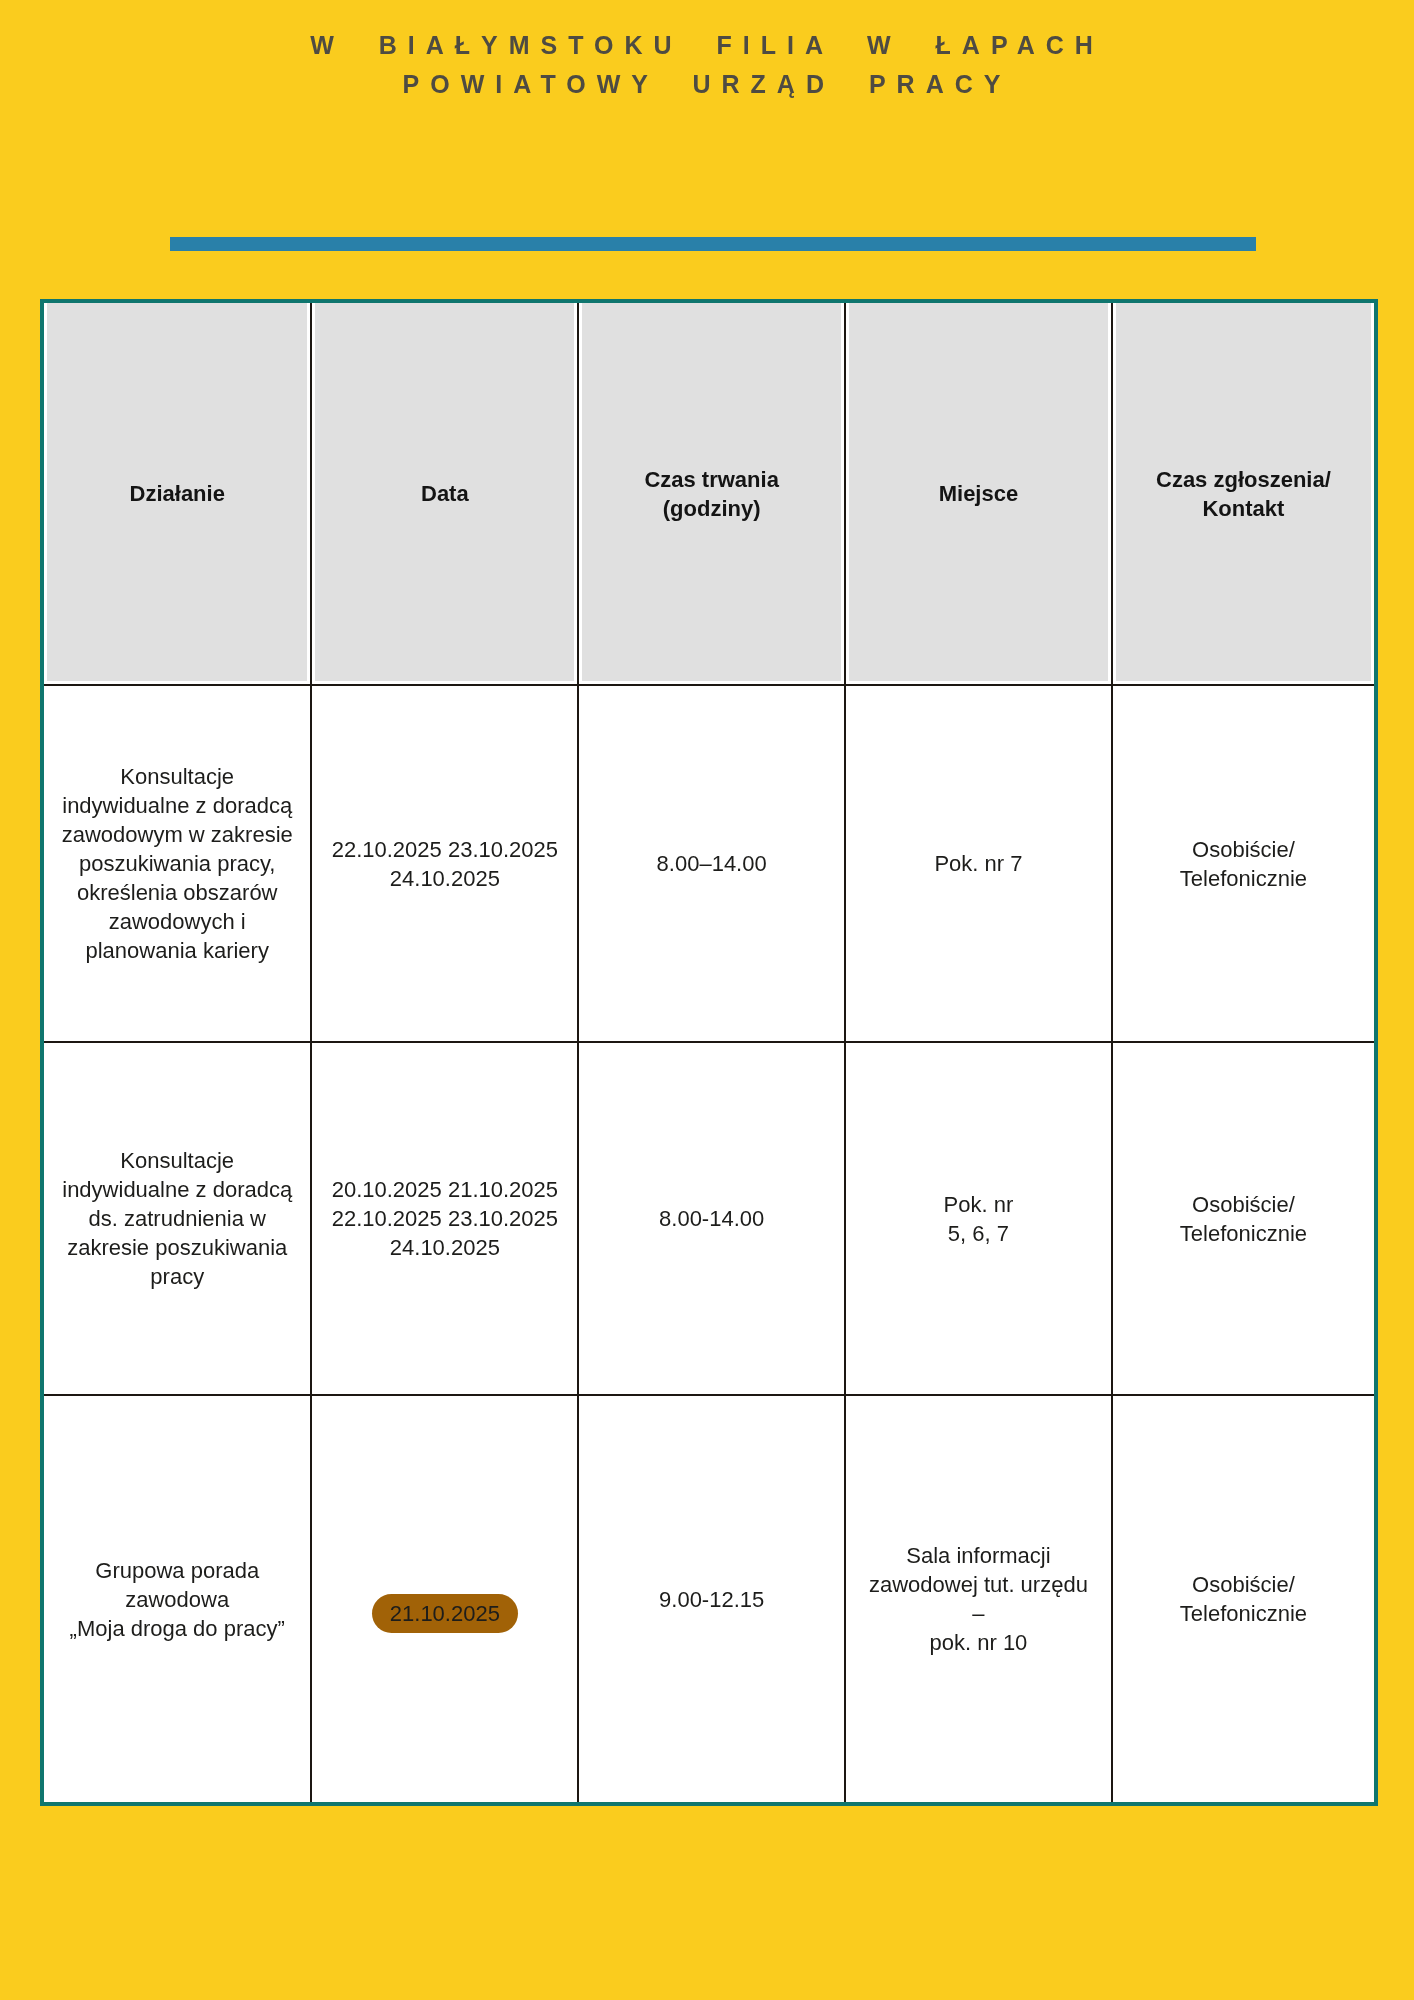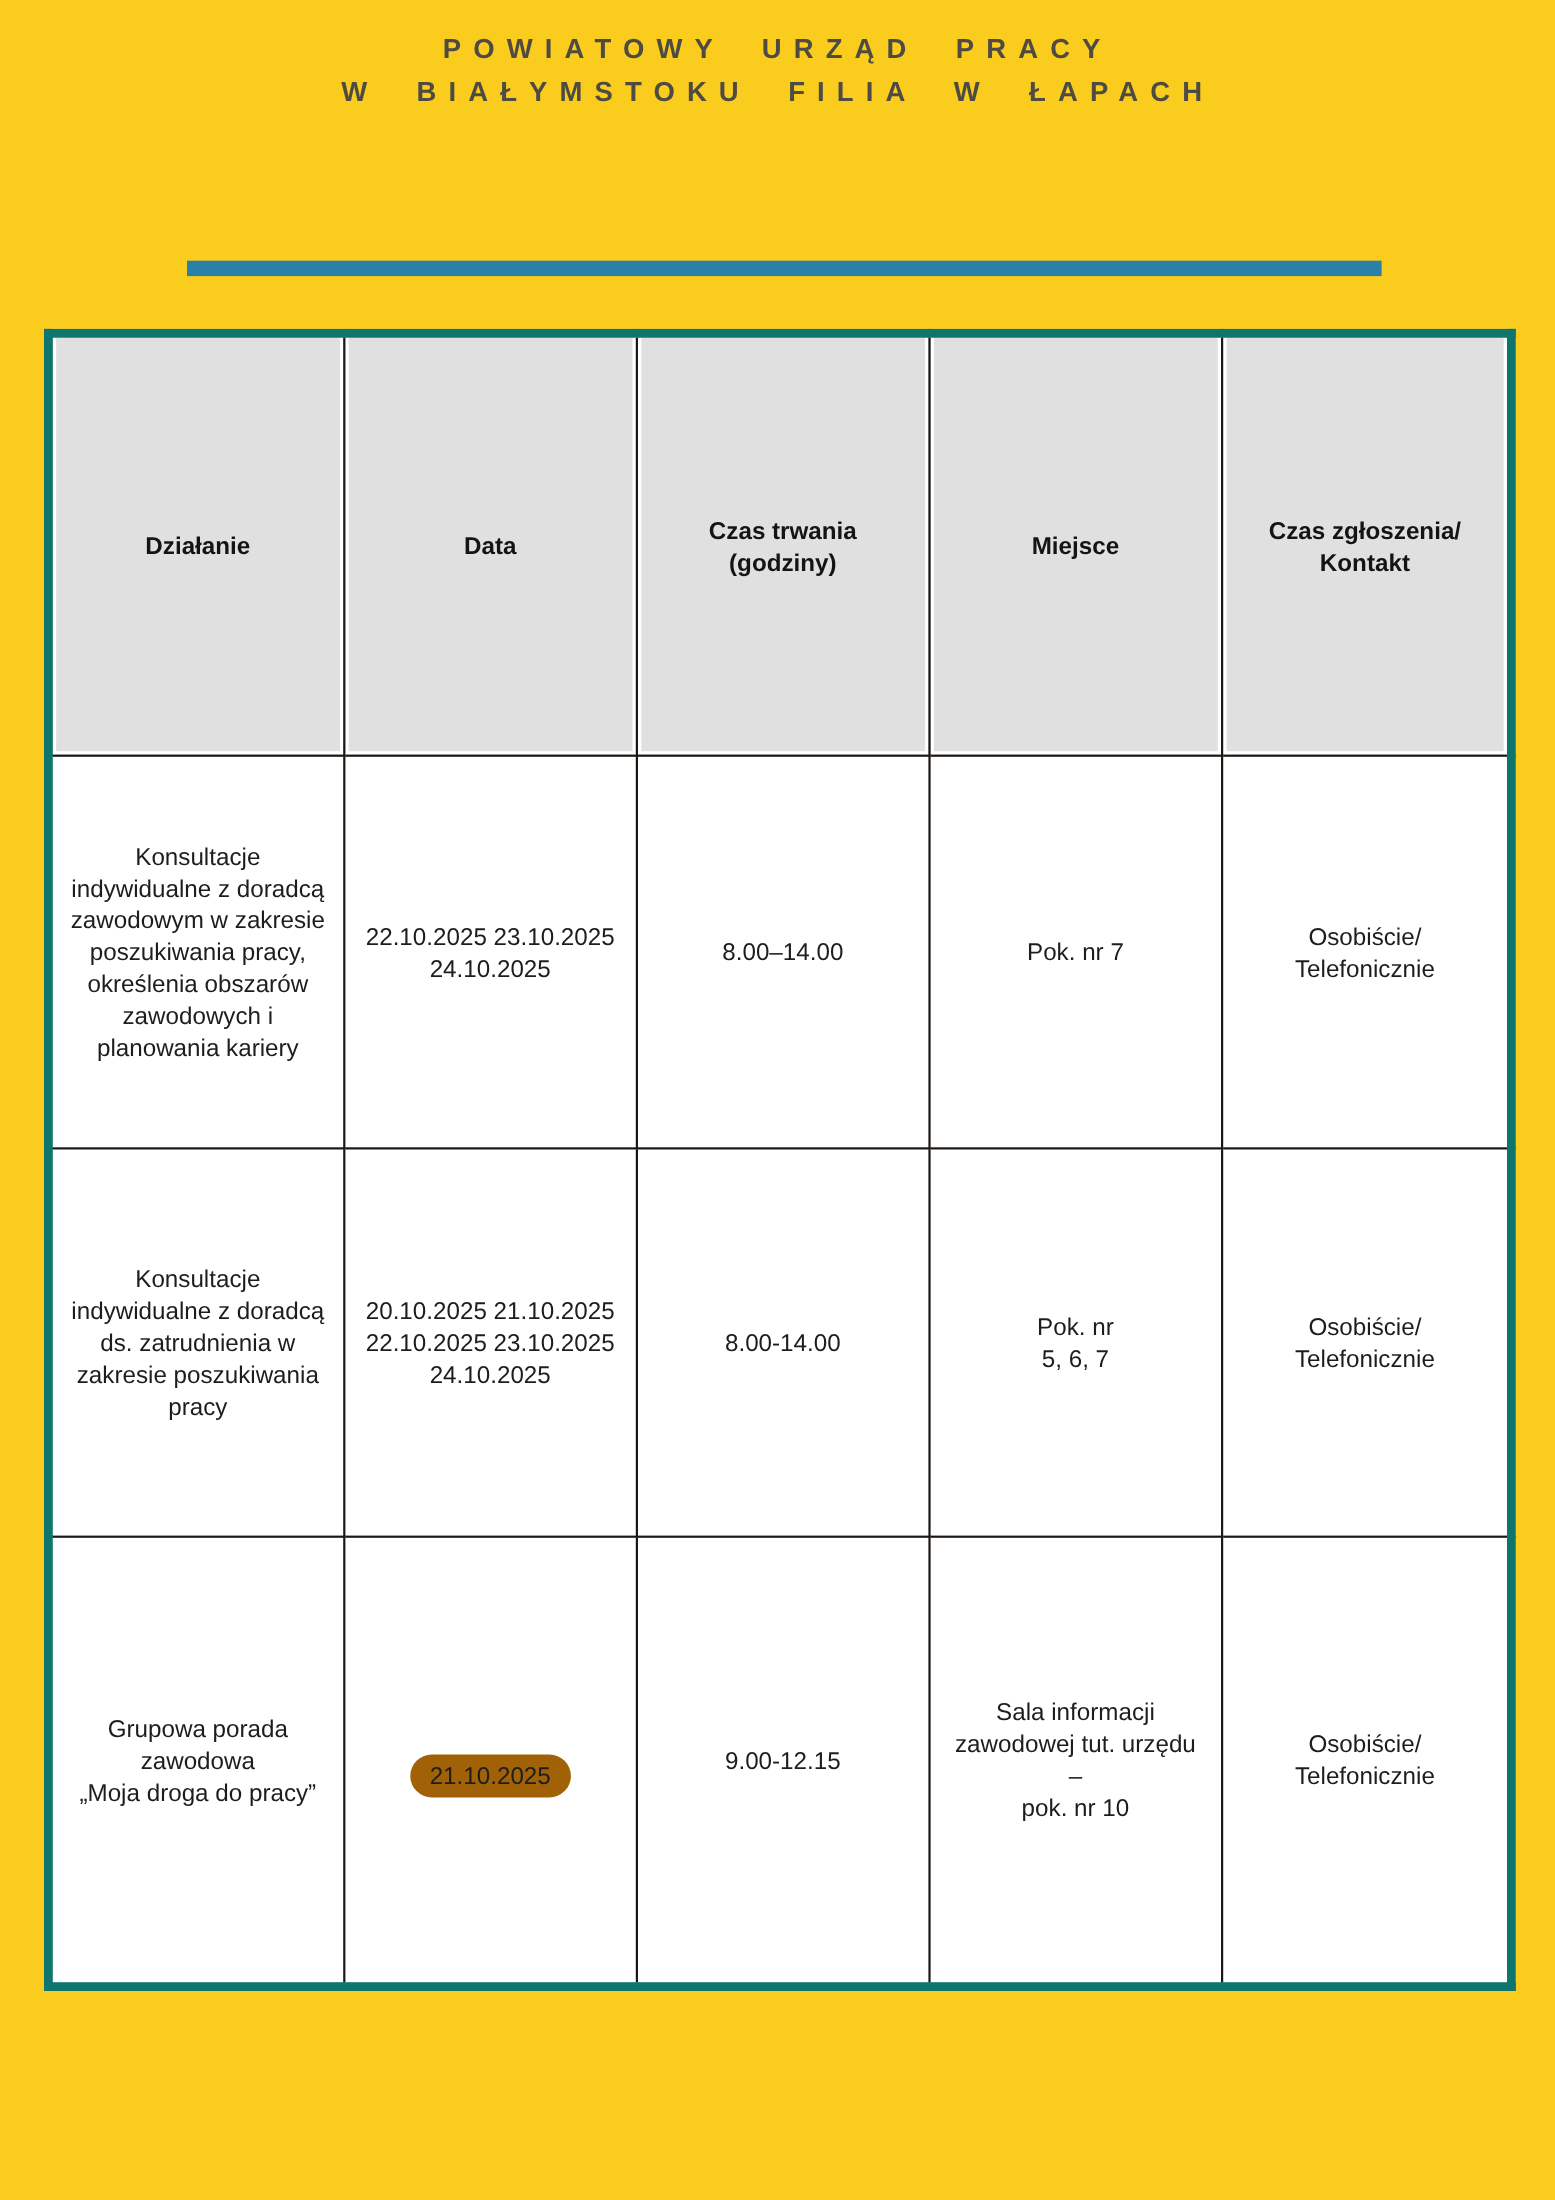--- a/index.html
+++ b/index.html
@@ -44,21 +44,21 @@
   
   table.schedule {
     position: absolute;
     left: 40px;
     top: 299px;
     width: 1338px;
     height: 1503px;
     border-collapse: collapse;
     table-layout: fixed;
     background: #FFFFFF;
-    border: 8px solid #0f766e;
+    border: 4px solid #0f766e;
   }
   table.schedule th,
   table.schedule td {
     border: 2px solid #1C1712;
     text-align: center;
     vertical-align: middle;
     white-space: pre-line;
     padding: 6px 14px;
     color: #1D1D1B;
     font-size: 22px;
@@ -86,22 +86,22 @@
     display: inline-block;
     background: #a16207;
     border-radius: 22px;
     padding: 5px 18px;
   }
 </style>
 </head>
 <body>
 
 <div class="org-header">
+  <div>W BIAŁYMSTOKU FILIA W ŁAPACH</div>
   <div>POWIATOWY URZĄD PRACY</div>
-  <div>W BIAŁYMSTOKU FILIA W ŁAPACH</div>
 </div>
 
 <div class="divider-bar"></div>
 
 <table class="schedule">
   <colgroup>
     <col style="width:20.2%">
     <col style="width:20%">
     <col style="width:20%">
     <col style="width:20%">

